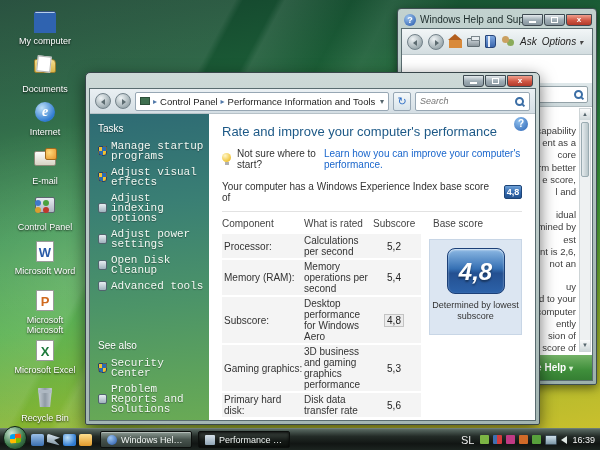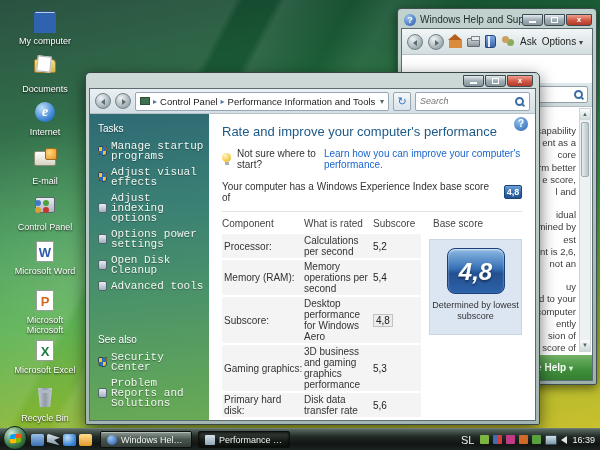--- a/index.html
+++ b/index.html
@@ -59,21 +59,21 @@
   .nav-circle.back::after { left:5px; border-right:4px solid #5c6b70; }
   .nav-circle.fwd::after { left:6px; border-left:4px solid #5c6b70; }
   .tb-house { width:13px; height:8px; margin-top:5px; background:#d98a3a; position:relative; }
   .tb-house::before { content:""; position:absolute; left:-1px; top:-6px; border-left:7.5px solid transparent; border-right:7.5px solid transparent; border-bottom:6px solid #b express; border-bottom:6px solid #b35f1e; }
   .tb-printer { width:13px; height:9px; background:linear-gradient(#cfd6da,#8b969c); border:1px solid #616d73; border-radius:1px; position:relative; margin-top:2px; }
   .tb-printer::before { content:""; position:absolute; left:3px; top:-3px; width:7px; height:3px; background:#e9eef0; border:1px solid #7c878d; }
   .tb-book { width:11px; height:13px; background:linear-gradient(#7fa8e0,#3b66ad); border:1px solid #27457a; border-radius:1px 3px 3px 1px; position:relative; }
   .tb-book::before { content:""; position:absolute; left:2px; top:0; bottom:0; width:2px; background:#e8eef8; }
   .tb-people { width:14px; height:13px; position:relative; }
   .tb-people::before { content:""; position:absolute; left:1px; top:1px; width:7px; height:7px; border-radius:50%; background:#caa061; box-shadow:5px 3px 0 #8aab5a; }
-  .h-ask, .h-options { font-size:10px; color:#222; white-space:nowrap; }
+  .h-ask, .h-options { font-size:10px; color:#222; white-space:nowrap;font-style:italic; }
   .h-options .car { color:#444; font-size:8px; }
   .h-searchrow { padding:3px 4px; background:linear-gradient(#dfe8ea,#cdd9dc); border-bottom:1px solid #b0bcc0;margin-top:28px; }
   .h-search { height:17px; background:#fff; border:1px solid #93a2a8; border-radius:2px; display:flex; align-items:center; padding:0 3px; }
   .h-search input, .m-search input { border:0; outline:0; flex:1; font-style:italic; color:#8a8a8a; font-size:9px; font-family:"Liberation Sans",sans-serif; background:transparent; min-width:0; }
   .h-content { flex:1; position:relative; overflow:hidden; font-size:9.5px; color:#3c3c3c; }
   .h-heading { font-weight:bold; color:#1c1c50; font-size:11px; padding:3px 0 0 6px; }
   .h-paras { position:absolute; left:0; right:16px; top:18px; }
   .h-para { white-space:pre-line; line-height:12.2px; text-align:right; margin-bottom:11px; }
   .h-para.link { color:#1a66cc; }
   .h-scroll { position:absolute; right:1px; top:1px; bottom:28px; width:12px; background:#eef1f2; border:1px solid #cdd4d6; }
@@ -93,21 +93,21 @@
   .m-body { background:#fff; border:1px solid #5a6c70; height:calc(100% - 15px); display:flex; flex-direction:column; }
   .m-nav { height:25px; background:linear-gradient(#eaf0f3,#d4dee4); border-bottom:1px solid #b7c2c8; display:flex; align-items:center; gap:4px; padding:0 5px; }
   .m-crumbbox { flex:1; height:19px; background:#fff; border:1px solid #97a7b4; border-radius:2px; display:flex; align-items:center; padding:0 4px; gap:3px; font-size:9.5px; color:#222; overflow:hidden; }
   .crumb-ico { width:10px; height:8px; background:#3f6f4f; border:1px solid #2c4f38; flex:0 0 auto; }
   .crumb-sep { color:#4f77a8; font-size:8px; }
   .crumb-dd { margin-left:auto; color:#55656c; font-size:8px; }
   .m-refresh { width:18px; height:19px; background:linear-gradient(#f4f8fa,#d9e4ea); border:1px solid #97a7b4; border-radius:2px; color:#2c6cc4; font-size:11px; line-height:17px; text-align:center; }
   .m-search { width:115px; height:19px; background:#fff; border:1px solid #97a7b4; border-radius:2px; display:flex; align-items:center; padding:0 4px; }
   .m-main { flex:1; display:flex; min-height:0; }
 
-  .tasks-pane { width:119px; flex:0 0 auto; display:flex; flex-direction:column; padding:9px 0 6px 8px;
+  .tasks-pane { width:119px; flex:0 0 auto; display:flex; flex-direction:column; padding:9px 0 0 8px;
     background:linear-gradient(175deg, #2e6b74 0%, #3a7f74 30%, #4c9468 62%, #5da25c 85%, #69aa55 100%); }
   .t-header { color:#fff; font-size:10px; margin-bottom:7px; text-shadow:0 1px 1px rgba(0,0,0,.4); }
   .t-item { display:flex; align-items:center; gap:4px; margin-bottom:6px; cursor:pointer; }
   .t-item .t-lbl { color:#f2f8f2; font-size:11px; line-height:10px; text-shadow:0 1px 1px rgba(0,0,0,.35);font-family:Liberation Mono, monospace; }
   .t-ico { width:9px; height:10px; flex:0 0 auto; border-radius:1px 1px 4px 4px;
     background:conic-gradient(#2b6cb3 0 25%, #f3c231 0 50%, #2b6cb3 0 75%, #f3c231 0 100%); border:1px solid rgba(20,40,70,.6); }
   .t-ico.plain { background:linear-gradient(#e8eef2,#9fb2bd); border:1px solid #51646e; border-radius:2px; }
   .t-spacer { flex:1; }
 
   .content { flex:1; position:relative; padding:10px 13px 0; font-size:10px; color:#333; overflow:hidden; background:#fff; }
@@ -125,21 +125,21 @@
     color:#fff; font:bold 9px/13px "Liberation Sans",sans-serif; text-align:center; }
   .divider { border-top:1px solid #e2e2e2; margin:0 0 6px; }
 
   .rate-area { display:flex; gap:8px; }
   .rate-table { flex:1; min-width:0; }
   .th-row { display:flex; color:#444; margin-bottom:5px; }
   .th-row .h1 { width:82px; } .th-row .h2 { flex:1; } .th-row .h3 { width:48px; text-align:right; padding-right:6px; }
   .r-row { display:flex; align-items:center; background:#f4f4f4; margin-bottom:2px; min-height:17px; padding:1px 0; }
   .r-row .c1 { width:82px; padding-left:2px; color:#333; }
   .r-row .c2 { flex:1; color:#333; line-height:11px; }
-  .r-row .c3 { width:48px; text-align:left; padding-right:6px; color:#222; }
+  .r-row .c3 { width:48px; text-align:center; padding-right:6px; color:#222; }
   .r-row .c3 .boxed { display:inline-block; border:1px solid #c3c3c3; background:#ececec; padding:0 2px; }
   .base-col { width:93px; flex:0 0 auto; }
   .base-hd { color:#444; margin-bottom:10px; padding-left:4px; }
   .base-panel { background:#dce6f2; border:1px solid #c8d6e6; height:96px; text-align:center; padding-top:8px; }
   .big-badge { width:58px; height:46px; margin:0 auto 6px; border-radius:8px; position:relative;
     background:linear-gradient(#8db9e4,#3570b4 45%,#245091 55%,#2c62a9); border:1px solid #1c4078;
     box-shadow:inset 0 1px 2px rgba(255,255,255,.7); color:#fff; font:bold italic 24px/46px "Liberation Sans",sans-serif; text-align:center; text-shadow:0 2px 2px rgba(0,0,0,.4); }
   .base-cap { font-size:9px; color:#333; line-height:11px; }
 
   
@@ -345,21 +345,21 @@
           <div class="t-item">
             <div class="t-ico"></div>
             <div class="t-lbl">Adjust visual effects</div>
           </div>
           <div class="t-item">
             <div class="t-ico plain"></div>
             <div class="t-lbl">Adjust indexing options</div>
           </div>
           <div class="t-item">
             <div class="t-ico plain"></div>
-            <div class="t-lbl">Options power settings</div>
+            <div class="t-lbl">Adjust power settings</div>
           </div>
           <div class="t-item">
             <div class="t-ico plain"></div>
             <div class="t-lbl">Open Disk Cleanup</div>
           </div>
           <div class="t-item">
             <div class="t-ico plain"></div>
             <div class="t-lbl">Advanced tools</div>
           </div>
           <div class="t-spacer"></div>

